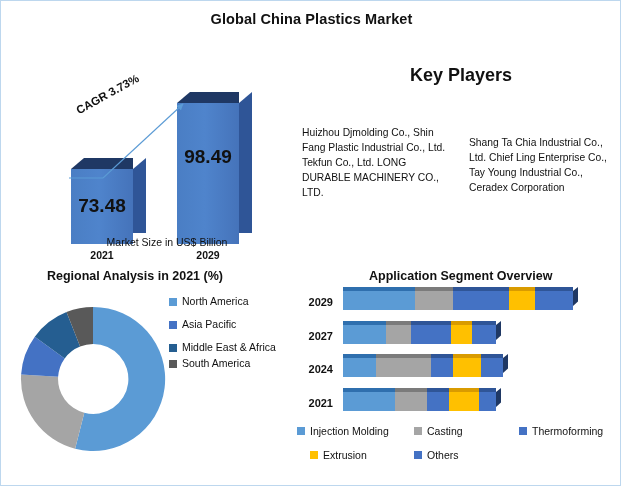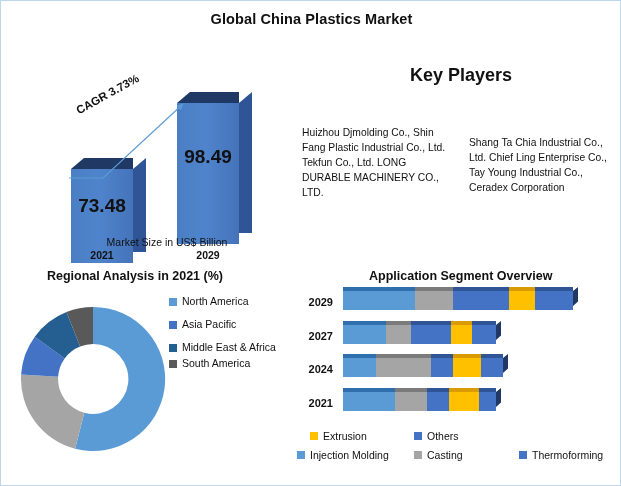--- a/index.html
+++ b/index.html
@@ -73,21 +73,21 @@
 </style>
 </head>
 <body>
 
 <div id="page">
 
   <div class="title">Global China Plastics Market</div>
 
   <div class="col-chart">
 
-    <div class="bar3d" style="left:24px;top:88px;width:62px;height:94px;">
+    <div class="bar3d" style="left:24px;top:88px;width:62px;height:75px;">
       <div class="top"></div>
       <div class="side"></div>
       <div class="face"></div>
       <div class="bar-val" style="top:26px;">73.48</div>
     </div>
 
     <div class="bar3d" style="left:130px;top:22px;width:62px;height:141px;">
       <div class="top"></div>
       <div class="side"></div>
       <div class="face"></div>
@@ -239,39 +239,39 @@
         </div>
         <div class="sb-seg" style="left:136px;width:17px;background:#4472C4;">
           <div class="sb-topstrip" style="width:100%;background:#2f5597;"></div>
         </div>
         <div class="sb-end" style="left:153px;"></div>
       </div>
     </div>
   </div>
 
   <div class="app-legend">
+    <div class="al-row">
+      <div class="al-item" style="left:0;">
+        <span class="al-sw" style="background:#5B9BD5"></span>
+        <span class="al-tx">Injection Molding</span>
+      </div>
+      <div class="al-item" style="left:117px;">
+        <span class="al-sw" style="background:#A5A5A5"></span>
+        <span class="al-tx">Casting</span>
+      </div>
+      <div class="al-item" style="left:222px;">
+        <span class="al-sw" style="background:#4472C4"></span>
+        <span class="al-tx">Thermoforming</span>
+      </div>
+    </div>
     <div class="al-row" style="margin-top:5px;">
       <div class="al-item" style="left:13px;">
         <span class="al-sw" style="background:#FFC000"></span>
         <span class="al-tx">Extrusion</span>
       </div>
       <div class="al-item" style="left:117px;">
         <span class="al-sw" style="background:#4472C4"></span>
         <span class="al-tx">Others</span>
       </div>
     </div>
-    <div class="al-row">
-      <div class="al-item" style="left:0;">
-        <span class="al-sw" style="background:#5B9BD5"></span>
-        <span class="al-tx">Injection Molding</span>
-      </div>
-      <div class="al-item" style="left:117px;">
-        <span class="al-sw" style="background:#A5A5A5"></span>
-        <span class="al-tx">Casting</span>
-      </div>
-      <div class="al-item" style="left:222px;">
-        <span class="al-sw" style="background:#4472C4"></span>
-        <span class="al-tx">Thermoforming</span>
-      </div>
-    </div>
   </div>
 
 </div>
 
 </body></html>

